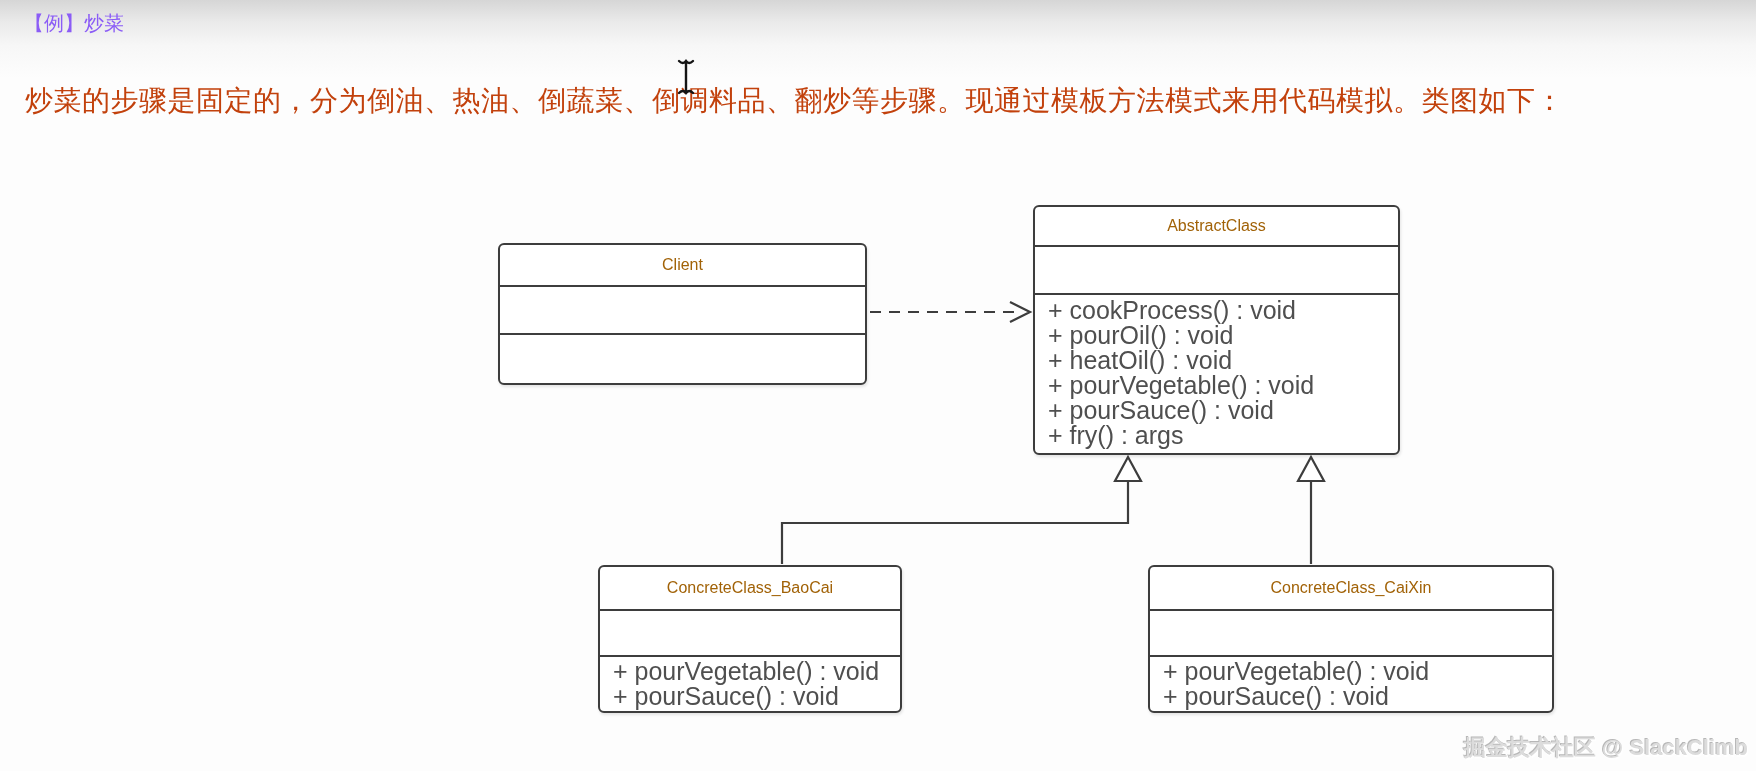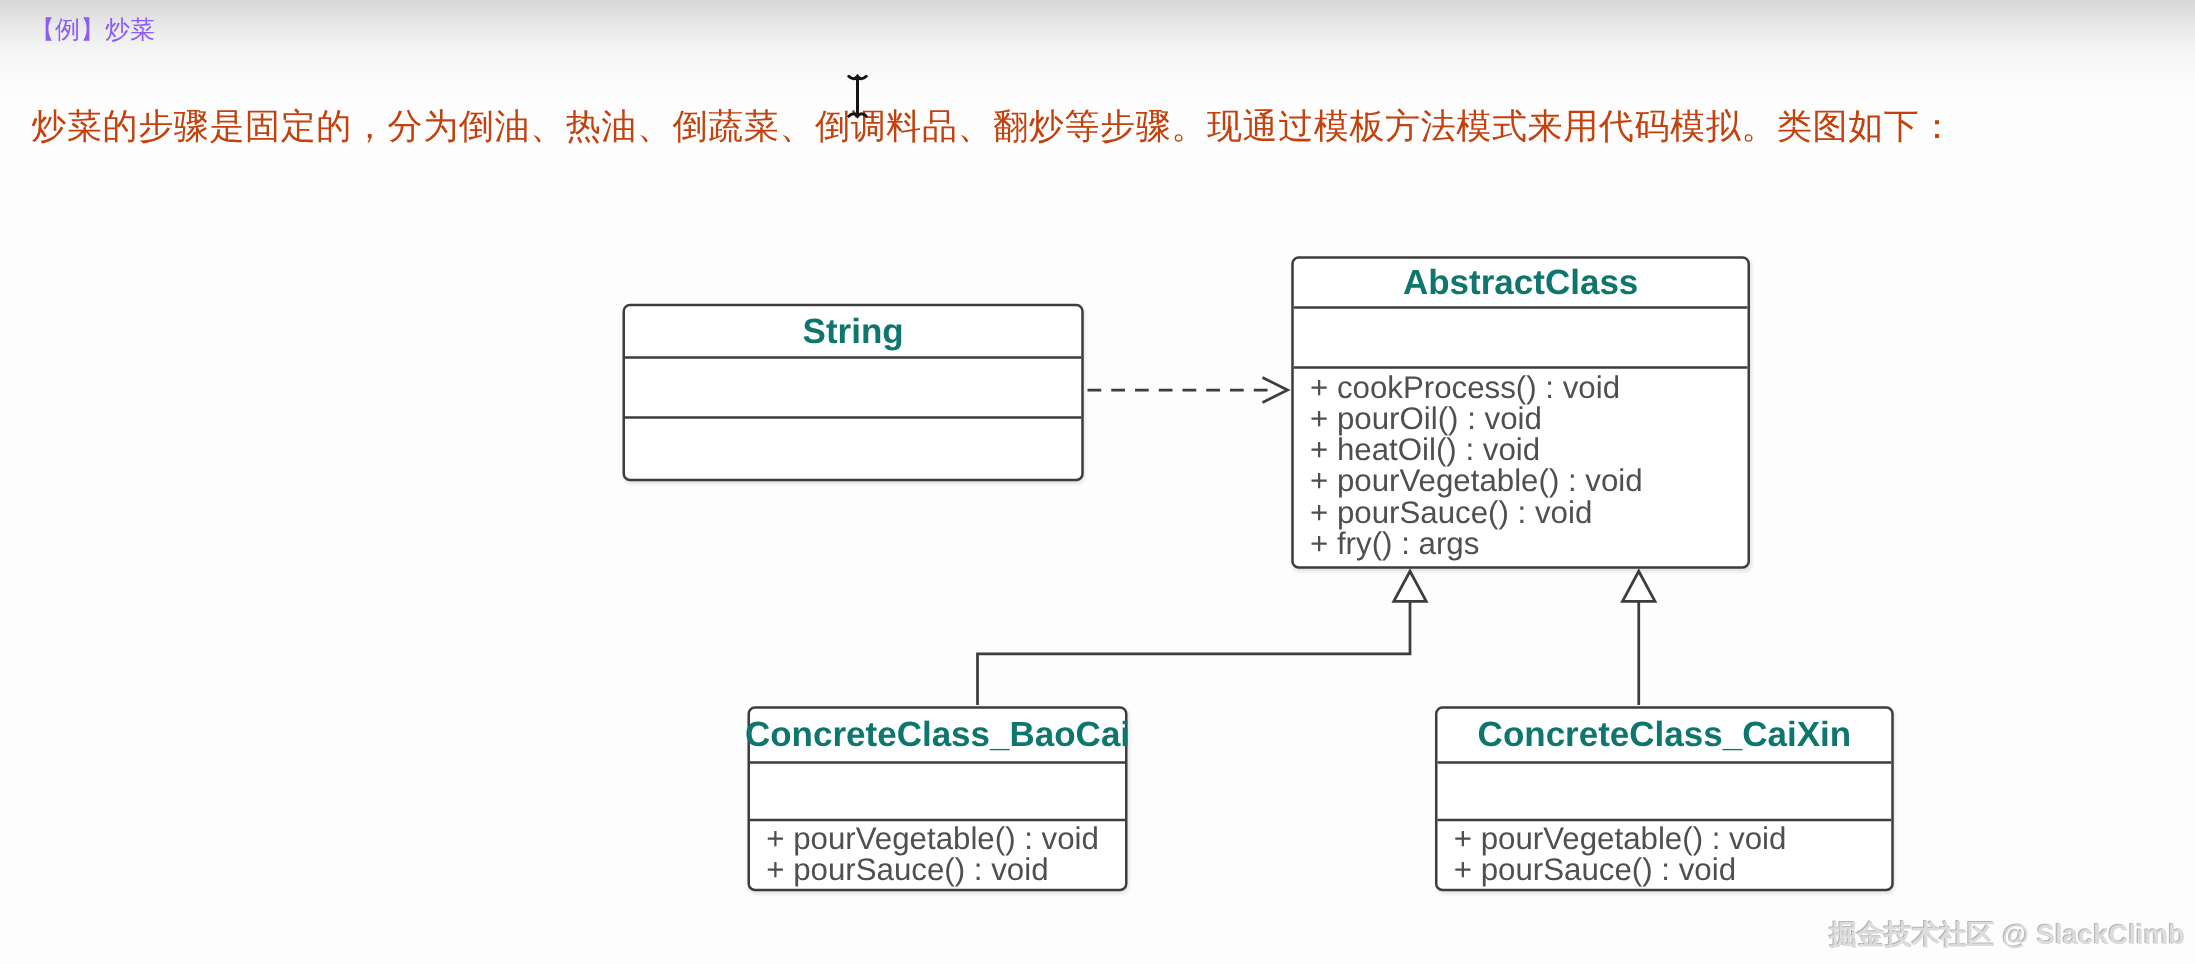--- a/index.html
+++ b/index.html
@@ -17,21 +17,21 @@
     font-size:28px;color:#c2410c;white-space:nowrap;letter-spacing:0.5px;
   }
   .uml-box{
     position:absolute;box-sizing:border-box;
     background:#ffffff;border:2px solid #3d3d3d;border-radius:6px;
     box-shadow:1px 2px 3px rgba(0,0,0,0.10);
     display:flex;flex-direction:column;
   }
   .uml-title{
     box-sizing:border-box;border-bottom:2px solid #3d3d3d;
-    font-weight:bold;font-size:28px;color:#0f766e;
+    font-weight:normal;font-size:16px;color:#a16207;
     display:flex;align-items:center;justify-content:center;white-space:nowrap;
   }
   .uml-attrs{box-sizing:border-box;border-bottom:2px solid #3d3d3d;}
   .uml-methods{
     box-sizing:border-box;padding:3px 4px 0 13px;
     font-size:25px;color:#4f4f4f;
   }
   .uml-methods .m{line-height:25px;white-space:nowrap;}
   .client-method{display:flex;align-items:center;}
   .overlay{position:absolute;left:0;top:0;pointer-events:none;}
@@ -58,21 +58,21 @@
     <path d="M870 312 H1022" stroke-dasharray="11 8"></path>
     <polyline points="1010,302 1030,312 1010,322"></polyline>
     <path d="M1128 481 V523 H782 V564"></path>
     <polygon points="1128,457 1115,481 1141,481" fill="#ffffff"></polygon>
     <path d="M1311 481 V564"></path>
     <polygon points="1311,457 1298,481 1324,481" fill="#ffffff"></polygon>
   </g>
 </svg>
 
 <div class="uml-box" style="left:498px;top:243px;width:369px;height:142px;">
-  <div class="uml-title" style="height:42px;">String</div>
+  <div class="uml-title" style="height:42px;">Client</div>
   <div class="uml-attrs" style="height:48px;"></div>
 </div>
 
 <div class="uml-box" style="left:1033px;top:205px;width:367px;height:250px;">
   <div class="uml-title" style="height:40px;">AbstractClass</div>
   <div class="uml-attrs" style="height:48px;"></div>
   <div class="uml-methods" style="flex:1;">
     <div class="m">+ cookProcess() : void</div>
     <div class="m">+ pourOil() : void</div>
     <div class="m">+ heatOil() : void</div>
@@ -84,21 +84,21 @@
 
 <div class="uml-box" style="left:598px;top:565px;width:304px;height:148px;">
   <div class="uml-title" style="height:44px;">ConcreteClass_BaoCai</div>
   <div class="uml-attrs" style="height:46px;"></div>
   <div class="uml-methods" style="flex:1;padding-top:2px;">
     <div class="m">+ pourVegetable() : void</div>
     <div class="m">+ pourSauce() : void</div>
   </div>
 </div>
 
-<div class="uml-box" style="left:1148px;top:565px;width:367px;height:148px;">
+<div class="uml-box" style="left:1148px;top:565px;width:406px;height:148px;">
   <div class="uml-title" style="height:44px;">ConcreteClass_CaiXin</div>
   <div class="uml-attrs" style="height:46px;"></div>
   <div class="uml-methods" style="flex:1;padding-top:2px;">
     <div class="m">+ pourVegetable() : void</div>
     <div class="m">+ pourSauce() : void</div>
   </div>
 </div>
 
 <div class="watermark">掘金技术社区 @ SlackClimb</div>
 

